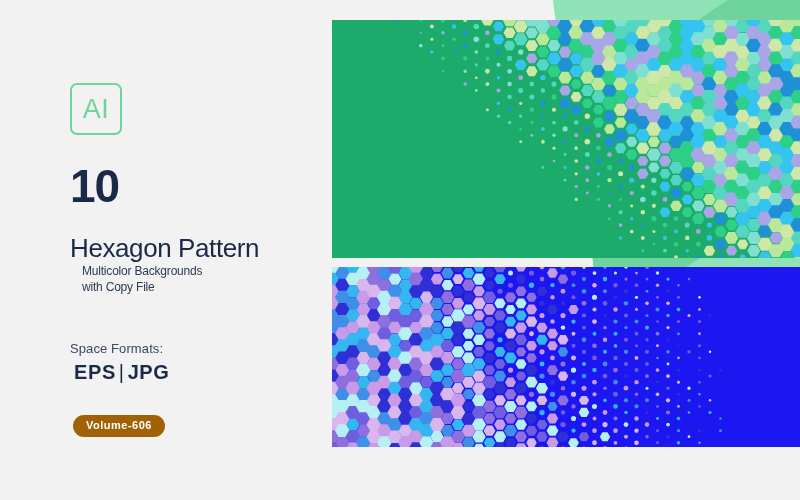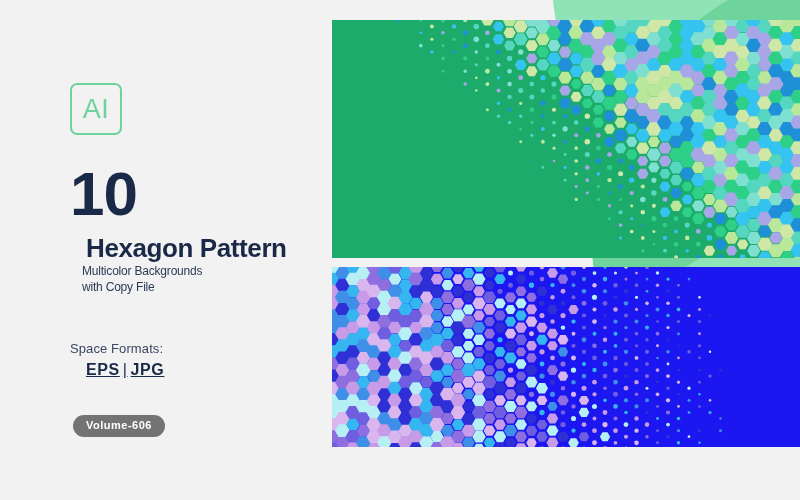--- a/index.html
+++ b/index.html
@@ -83,32 +83,32 @@
     color: #6ed49b;
     font-size: 27px;
     font-weight: 400;
     letter-spacing: 0.5px;
     line-height: 1;
   }
   #count-number {
     position: absolute;
     left: 0;
     top: 163px;
-    font-size: 62px;
+    font-size: 46px;
     font-weight: 700;
     color: #1b2948;
     letter-spacing: -1px;
     line-height: 1;
   }
   #title-main {
     position: absolute;
-    left: 16px;
+    left: 0;
     top: 234px;
     font-size: 26px;
-    font-weight: 700;
+    font-weight: 400;
     color: #1b2948;
     letter-spacing: -0.4px;
     line-height: 1.1;
     white-space: nowrap;
     text-align: right;
   }
   #subtitle-block {
     position: absolute;
     left: 12px;
     top: 264px;
@@ -121,37 +121,36 @@
   #formats-label {
     position: absolute;
     left: 0;
     top: 341px;
     font-size: 13px;
     color: #3a4761;
     letter-spacing: 0.1px;
   }
   #formats-value {
     position: absolute;
-    left: 16px;
+    left: 4px;
     top: 361px;
-    font-size: 16px;
+    font-size: 20px;
     font-weight: 700;
     color: #1b2948;
     letter-spacing: 0.6px;
-    text-decoration: underline;
   }
   #formats-value .sep {
     font-weight: 400;
     padding: 0 3px;
   }
   #volume-badge {
     position: absolute;
     left: 3px;
     top: 415px;
-    background: #737373;
+    background: #a16207;
     color: #ffffff;
     font-size: 11px;
     font-weight: 700;
     letter-spacing: 0.5px;
     padding: 5px 13px 6px 13px;
     border-radius: 11px;
     line-height: 1;
   }
 
   

